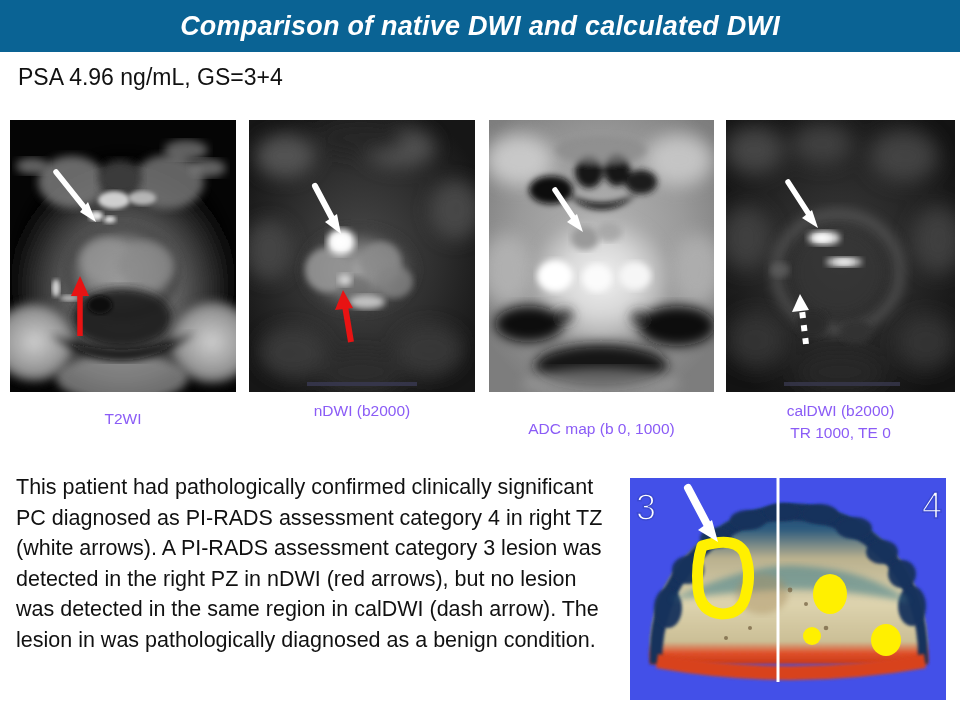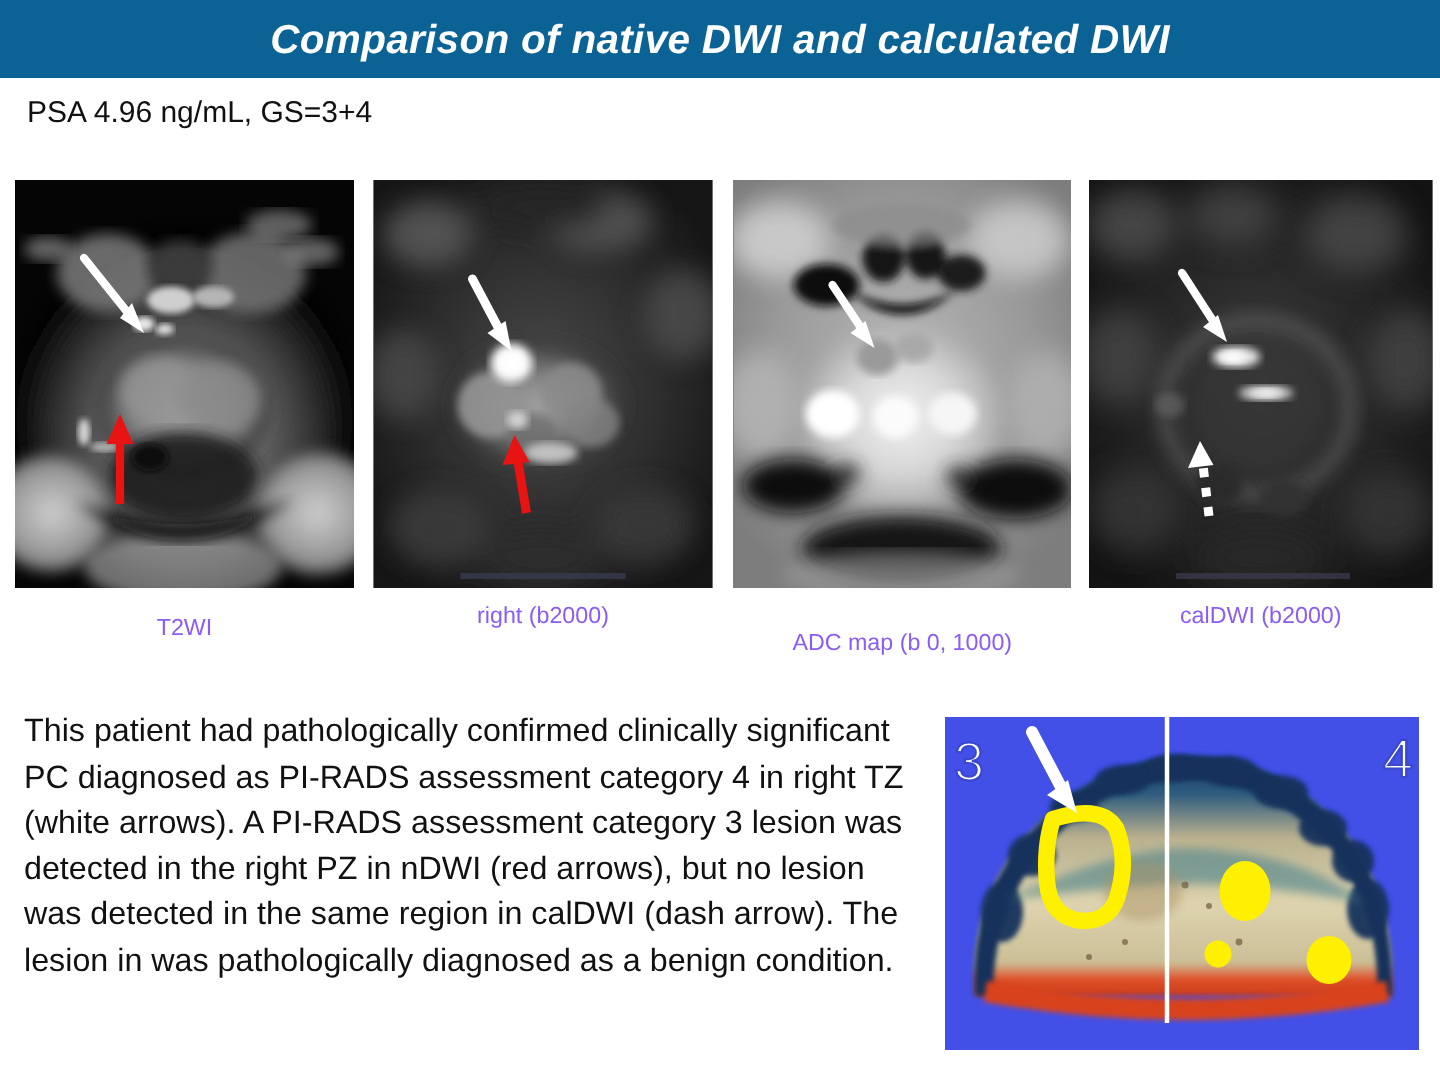--- a/index.html
+++ b/index.html
@@ -35,21 +35,21 @@
     font-weight: bold;
     font-style: italic;
     letter-spacing: 0.2px;
     white-space: nowrap;
   }
 
   
   #patient-info {
     position: absolute;
     left: 18px; top: 64px;
-    font-size: 20px;
+    font-size: 23px;
     color: #111111;
     white-space: nowrap;
   }
 
   
   .mri-panel {
     position: absolute;
     top: 120px;
     height: 272px;
     overflow: hidden;
@@ -373,28 +373,29 @@
       <polygon points="74,174 66,192 83,190" fill="#FFFFFF"></polygon>
     </g>
   </svg>
 </div>
 
 <div class="panel-caption" id="caption-0">
   <span>T2WI</span>
   <span class="caption-line2"></span>
 </div>
 <div class="panel-caption" id="caption-1">
-  <span>right (b2000)</span>
+  <span>nDWI (b2000)</span>
 </div>
 <div class="panel-caption" id="caption-2">
   <span>ADC map (b 0, 1000)</span>
   <span class="caption-line2"></span>
 </div>
 <div class="panel-caption" id="caption-3">
   <span>calDWI (b2000)</span>
+  <span class="caption-line2">TR 1000, TE 0</span>
 </div>
 
 <div id="description">This patient had pathologically confirmed clinically significant PC diagnosed as PI-RADS assessment category 4 in right TZ (white arrows). A PI-RADS assessment category 3 lesion was detected in the right PZ in nDWI (red arrows), but no lesion was detected in the same region in calDWI (dash arrow). The lesion in was pathologically diagnosed as a benign condition.</div>
 
 <div id="pathology-figure">
   <svg id="pathology-canvas" viewBox="0 0 316 222" preserveAspectRatio="none">
     <defs>
       <linearGradient id="tissue" x1="0" y1="0" x2="0" y2="1">
         <stop offset="0%" stop-color="#1d3f6e"></stop>
         <stop offset="16%" stop-color="#2e5c7e"></stop>

